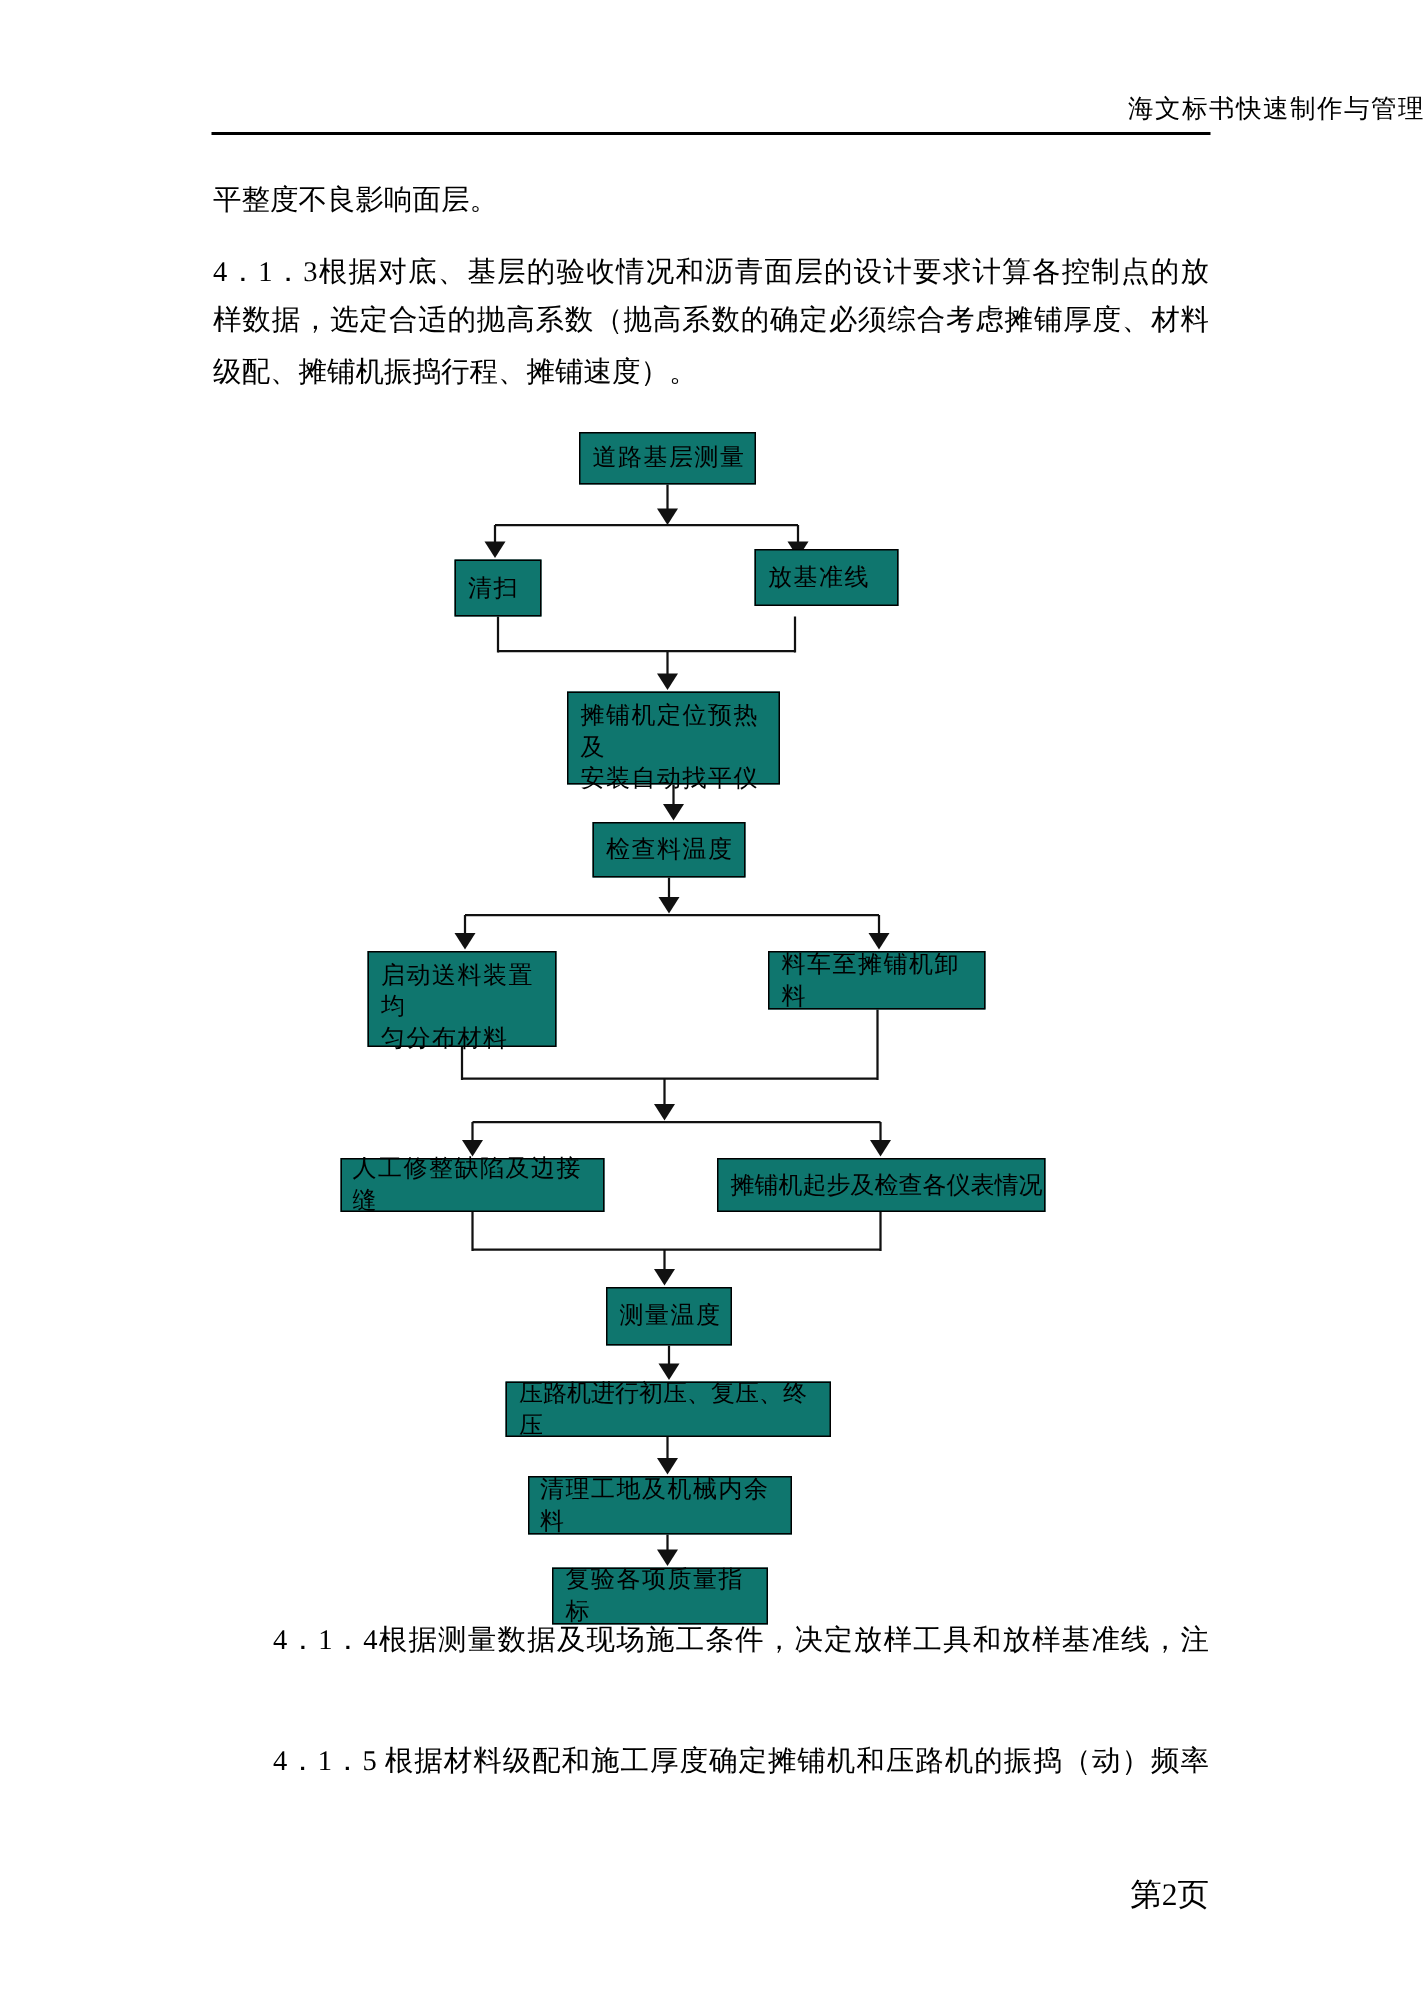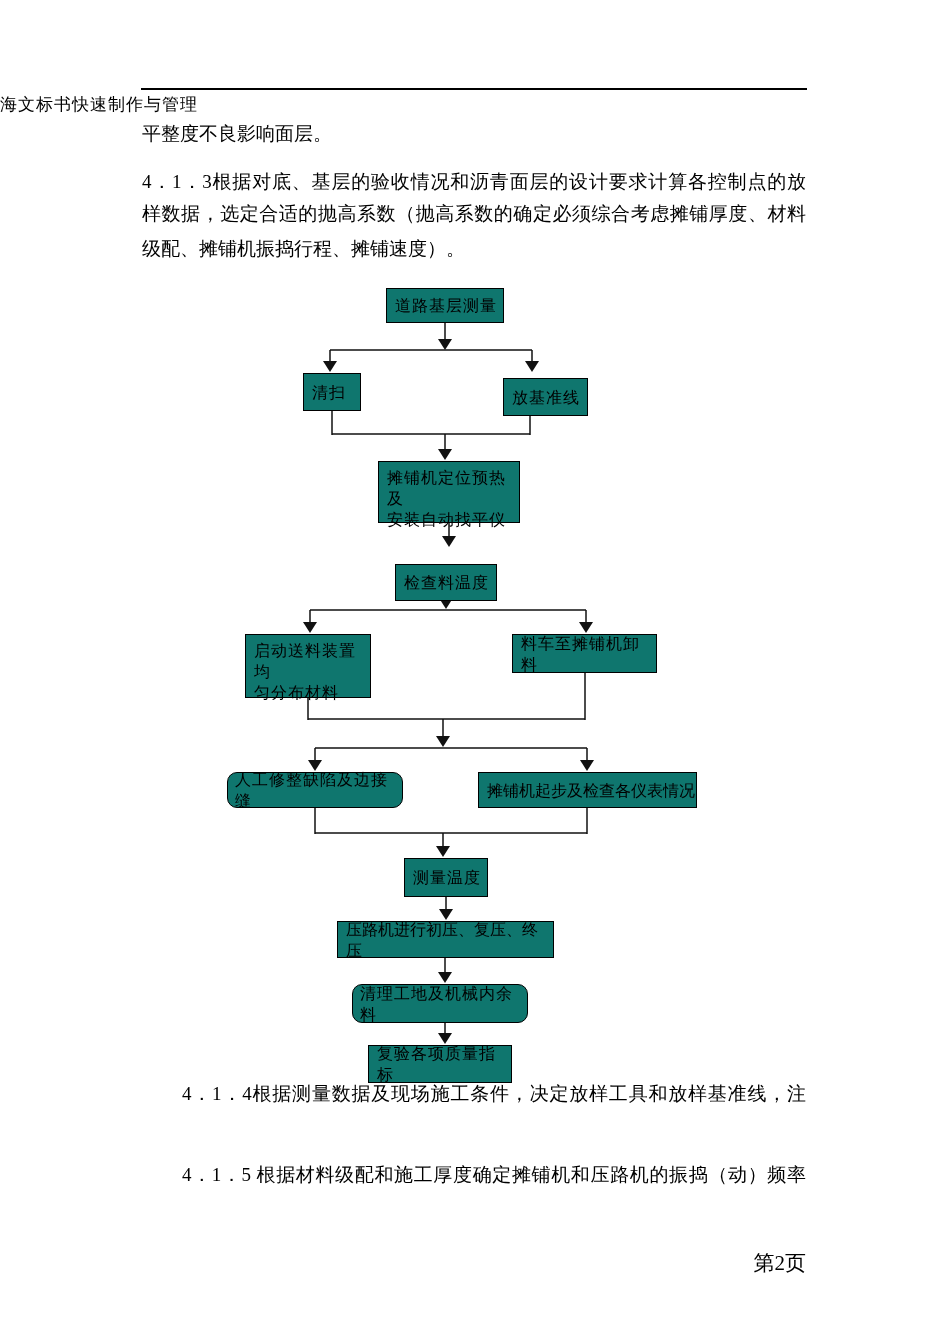--- a/index.html
+++ b/index.html
@@ -3,43 +3,43 @@
 <meta charset="utf-8">
 <style>
   html,body{margin:0;padding:0;background:#ffffff;}
   .page{
     position:relative;width:950px;height:1344px;background:#ffffff;
     font-family:"Liberation Serif","DejaVu Serif",serif;color:#000;
     overflow:hidden;
   }
   
   .hdr-title{
-    position:absolute;top:61px;left:0;width:950px;text-align:left;
-    font-size:17px;letter-spacing:1px;margin-top:32px;
+    position:absolute;top:61px;left:0;width:950px;text-align:right;
+    font-size:17px;letter-spacing:1px;
   }
   .hdr-rule{
     position:absolute;top:88px;left:141px;width:666px;height:2px;background:#000;
   }
   
   .ln{
     position:absolute;left:142px;width:664px;font-size:19px;line-height:24px;
     white-space:nowrap;
   }
   .ln.just{white-space:normal;text-align:justify;text-align-last:justify;}
   .ln.indent{text-indent:40px;}
   
   .fc-svg{position:absolute;left:0;top:0;pointer-events:none;}
   .fc{
     position:absolute;box-sizing:border-box;border:1.5px solid #000;background:#0f766e;
     font-size:16px;letter-spacing:1px;line-height:21px;
     display:flex;align-items:center;padding-left:8px;white-space:pre-line;
   }
   .fc.ml{align-items:flex-start;padding-top:5px;}
   .fc.ls0{letter-spacing:0;}
-  .fc.pl7{padding-left:7px;border-radius:10px;}
+  .fc.pl7{padding-left:7px;}
   
   .ftr-company{
     position:absolute;top:1248px;left:0;width:950px;text-align:center;font-size:17px;
   }
   .ftr-page{
     position:absolute;top:1249px;left:662px;width:144px;text-align:right;font-size:21px;
   }
 </style>
 </head>
 <body>
@@ -99,24 +99,24 @@
       <polygon points="308,760 322,760 315,771" fill="#111"></polygon>
       <polygon points="580,760 594,760 587,771" fill="#111"></polygon>
       <polygon points="436,846 450,846 443,857" fill="#111"></polygon>
       <polygon points="439,909 453,909 446,920" fill="#111"></polygon>
       <polygon points="438,972 452,972 445,983" fill="#111"></polygon>
       <polygon points="438,1033 452,1033 445,1044" fill="#111"></polygon>
     </svg>
 
   <div class="fc" style="left:386px;top:288px;width:118px;height:35px">道路基层测量</div>
   <div class="fc" style="left:303px;top:373px;width:58px;height:38px">清扫</div>
-  <div class="fc" style="left:503px;top:378px;width:85px;height:38px">放基准线</div>
+  <div class="fc" style="left:503px;top:366px;width:96px;height:38px">放基准线</div>
   <div class="fc ml" style="left:378px;top:461px;width:142px;height:62px">摊铺机定位预热及
 安装自动找平仪</div>
-  <div class="fc" style="left:395px;top:564px;width:102px;height:37px">检查料温度</div>
+  <div class="fc" style="left:395px;top:548px;width:102px;height:37px">检查料温度</div>
   <div class="fc ml" style="left:245px;top:634px;width:126px;height:64px">启动送料装置均
 匀分布材料</div>
   <div class="fc" style="left:512px;top:634px;width:145px;height:39px">料车至摊铺机卸料</div>
   <div class="fc pl7" style="left:227px;top:772px;width:176px;height:36px">人工修整缺陷及边接缝</div>
   <div class="fc ls0" style="left:478px;top:772px;width:219px;height:36px">摊铺机起步及检查各仪表情况</div>
   <div class="fc" style="left:404px;top:858px;width:84px;height:39px">测量温度</div>
   <div class="fc ls0" style="left:337px;top:921px;width:217px;height:37px">压路机进行初压、复压、终压</div>
   <div class="fc pl7" style="left:352px;top:984px;width:176px;height:39px">清理工地及机械内余料</div>
   <div class="fc" style="left:368px;top:1045px;width:144px;height:38px">复验各项质量指标</div>
 

